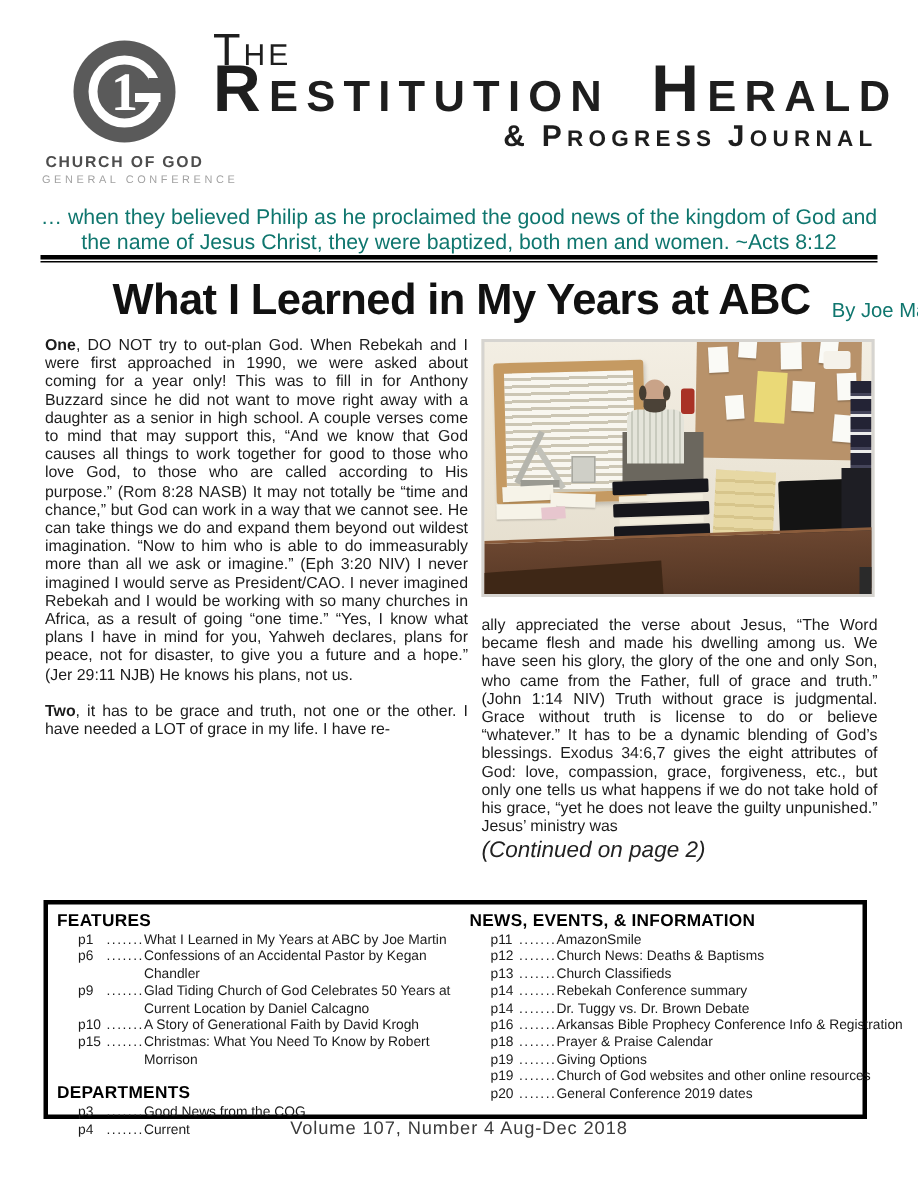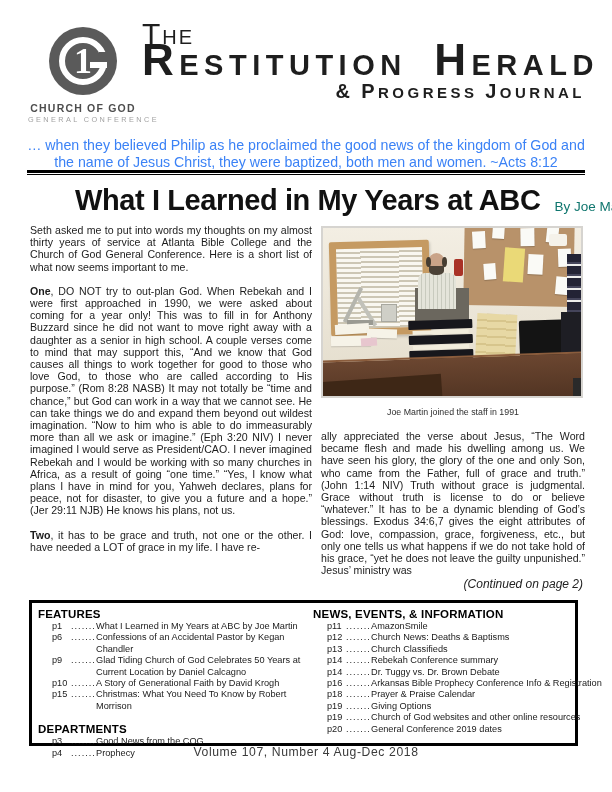--- a/index.html
+++ b/index.html
@@ -16,21 +16,21 @@
   .masthead{position:absolute; left:142px; top:26px; width:443px; color:#1e1e1e;}
   .mh-the{font-size:20px; letter-spacing:2px;}
   .mh-the .cap{font-size:30px;}
   .mh-main{margin-top:0px; font-size:29px; letter-spacing:5.5px; white-space:nowrap;}
   .mh-main .cap{font-size:44px;}
   .mh-main .word{margin-right:14px;font-weight:bold;}
   .mh-sub{margin-top:2px; text-align:right; font-weight:bold; font-size:15px; letter-spacing:3.5px; white-space:nowrap;}
   .mh-sub .cap{font-size:20px;}
   .cap{line-height:0;}
   .tagline{position:absolute; left:20px; top:137px; width:572px; text-align:center;
-    font-size:14.2px; line-height:16.5px; color:#3b82f6;}
+    font-size:14.2px; line-height:16.5px; color:#0f766e;}
   .rule{position:absolute; left:27px; top:170px; width:558px;}
   .rule .thick{height:3px; background:#000;}
   .rule .thin{height:1px; background:#000; margin-top:1px;}
   
   .headline-row{position:absolute; left:33px; top:184px; width:552px; display:flex; align-items:flex-end;margin-left:42px;}
   .headline{font-size:29px; font-weight:bold; letter-spacing:-0.4px; color:#111; white-space:nowrap;}
   .byline{margin-left:14px; margin-bottom:3px; font-size:13.5px; color:#0f766e; white-space:nowrap;}
   
   .col-left{position:absolute; left:30px; top:224px; width:282px;}
   .col-right{position:absolute; left:321px; top:226px; width:264px;}
@@ -70,21 +70,21 @@
   .ph-monitor2{left:238px;top:84px;width:20px;height:80px;background:#1e1e24;}
   .ph-binders{left:244px;top:26px;width:14px;height:58px;
      background:repeating-linear-gradient(180deg,#232335 0 8px,#44445a 8px 10px,#ececec 10px 12px);}
   .ph-white{left:226px;top:6px;width:18px;height:12px;background:#f5f2ea;border-radius:2px;}
   .ph-desk{left:-6px;top:128px;width:275px;height:55px;border-top:2px solid #8a5c3c;transform:rotate(-2deg);
      background:linear-gradient(#6b4630,#4a2f1f);}
   .ph-deskfront{left:-6px;top:150px;width:125px;height:30px;background:#3e2716;transform:rotate(-4deg);}
   .ph-floor{left:250px;top:150px;width:20px;height:30px;background:#2a2a2a;}
   .photo-caption{margin-top:9px; text-align:center; font-size:8.8px; color:#2e2e2e;}
   .col-right .body-text{margin-top:13px;}
-  .continued{margin-top:1px; text-align:right; font-size:12px; font-style:italic; color:#222; padding-right:2px;}
+  .continued{margin-top:1px; font-size:15px; font-style:italic; color:#222; padding-right:2px;}
   
   .toc-box{position:absolute; left:29px; top:600px; width:549px; height:146px; border:3px solid #000;
      box-sizing:border-box; padding:5px 4px 4px 6px; display:flex;}
   .toc-col-left{width:273px; flex:0 0 273px;}
   .toc-col-right{flex:1; padding-left:2px;}
   .toc-heading{font-size:11.5px; font-weight:bold; letter-spacing:0.2px; color:#000; margin-bottom:1px; white-space:nowrap;}
   .toc-gap{height:11px;}
   .toc-item{display:flex; font-size:9.2px; line-height:11.4px; color:#1a1a1a;}
   .toc-page{flex:0 0 19px; white-space:nowrap;margin-left:14px;}
   .toc-dots{flex:0 0 25px; overflow:hidden; white-space:nowrap; letter-spacing:1px;}
@@ -126,21 +126,20 @@
     <div class="thick"></div>
       <div class="thin"></div>
   </div>
 
   <div class="headline-row">
     <div class="headline">What I Learned in My Years at ABC</div>
     <div class="byline">By Joe Martin</div>
   </div>
 
   <div class="col-left body-text" id="left-col-text">
-      <p>Seth asked me to put into words my thoughts on my almost thirty years of service at Atlanta Bible College and the Church of God General Conference. Here is a short list of what now seems important to me.</p>
       <p><b>One</b>, DO NOT try to out-plan God. When Rebekah and I were first approached in 1990, we were asked about coming for a year only! This was to fill in for Anthony Buzzard since he did not want to move right away with a daughter as a senior in high school. A couple verses come to mind that may support this, “And we know that God causes all things to work together for good to those who love God, to those who are called according to His purpose.” (Rom 8:28 NASB) It may not totally be “time and chance,” but God can work in a way that we cannot see. He can take things we do and expand them beyond out wildest imagination. “Now to him who is able to do immeasurably more than all we ask or imagine.” (Eph 3:20 NIV) I never imagined I would serve as President/CAO. I never imagined Rebekah and I would be working with so many churches in Africa, as a result of going “one time.” “Yes, I know what plans I have in mind for you, Yahweh declares, plans for peace, not for disaster, to give you a future and a hope.” (Jer 29:11 NJB) He knows his plans, not us.</p>
       <p><b>Two</b>, it has to be grace and truth, not one or the other. I have needed a LOT of grace in my life. I have re-</p>
     </div>
 
   <div class="col-right">
     <div class="photo-frame">
       <div class="ph-wall"></div>
       <div class="ph-window"></div>
       <div class="ph-board">
         <div class="ph-paper" style="left:8px;top:12px;width:13px;height:17px;transform:rotate(-4deg);"></div>
@@ -179,21 +178,20 @@
           <div class="ph-traypaper" style="top:10px;"></div>
         <div class="ph-tray" style="top:15px;"></div>
           <div class="ph-traypaper" style="top:25px;"></div>
         <div class="ph-tray" style="top:30px;"></div>
           <div class="ph-traypaper" style="top:40px;"></div>
       </div>
       <div class="ph-desk"></div>
       <div class="ph-deskfront"></div>
       <div class="ph-floor"></div>
     </div>
-    <div class="photo-caption">Joe Martin joined the staff in 1991</div>
     <div class="body-text" id="right-col-text">
         <p>ally appreciated the verse about Jesus, “The Word became flesh and made his dwelling among us. We have seen his glory, the glory of the one and only Son, who came from the Father, full of grace and truth.” (John 1:14 NIV) Truth without grace is judgmental. Grace without truth is license to do or believe “whatever.” It has to be a dynamic blending of God’s blessings. Exodus 34:6,7 gives the eight attributes of God: love, compassion, grace, forgiveness, etc., but only one tells us what happens if we do not take hold of his grace, “yet he does not leave the guilty unpunished.” Jesus’ ministry was</p>
       </div>
     <div class="continued">(Continued on page 2)</div>
   </div>
 
   <div class="toc-box">
     <div class="toc-col-left">
       <div class="toc-heading">FEATURES</div>
       <div id="toc-features">
@@ -227,21 +225,21 @@
       <div class="toc-heading">DEPARTMENTS</div>
       <div id="toc-departments">
           <div class="toc-item">
             <span class="toc-page">p3</span>
             <span class="toc-dots">....................</span>
             <span class="toc-title">Good News from the COG</span>
           </div>
           <div class="toc-item">
             <span class="toc-page">p4</span>
             <span class="toc-dots">....................</span>
-            <span class="toc-title">Prophecy</span>
+            <span class="toc-title">Current</span>
           </div>
         </div>
     </div>
     <div class="toc-col-right">
       <div class="toc-heading">NEWS, EVENTS, &amp; INFORMATION</div>
       <div id="toc-news">
           <div class="toc-item">
             <span class="toc-page">p11</span>
             <span class="toc-dots">....................</span>
             <span class="toc-title">AmazonSmile</span>

